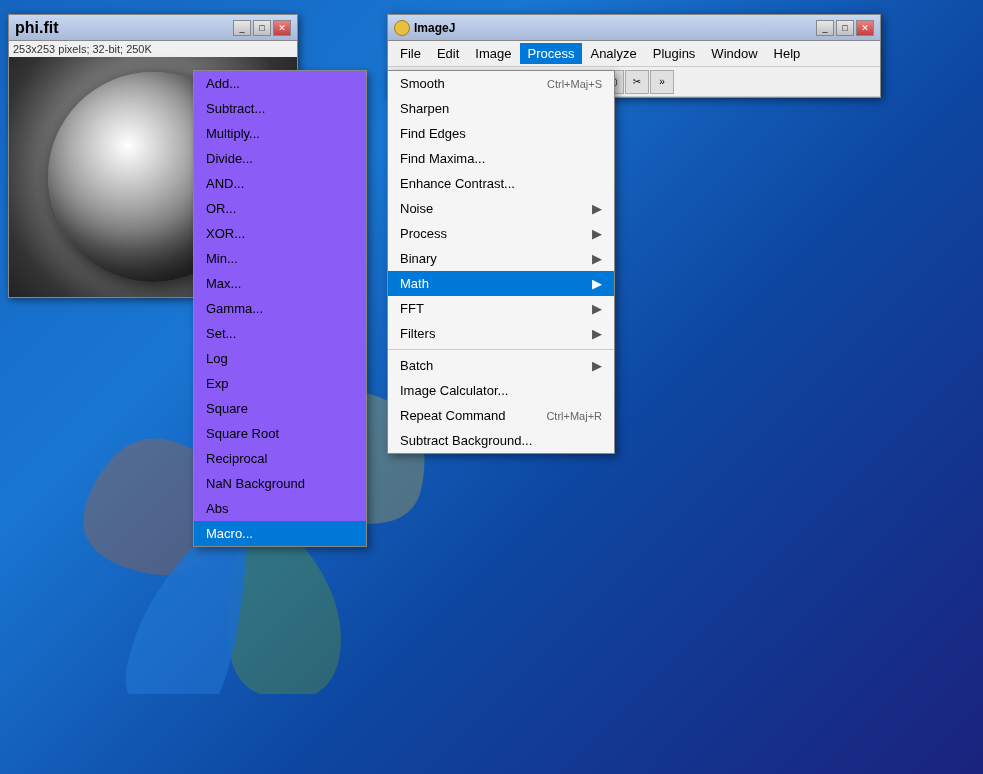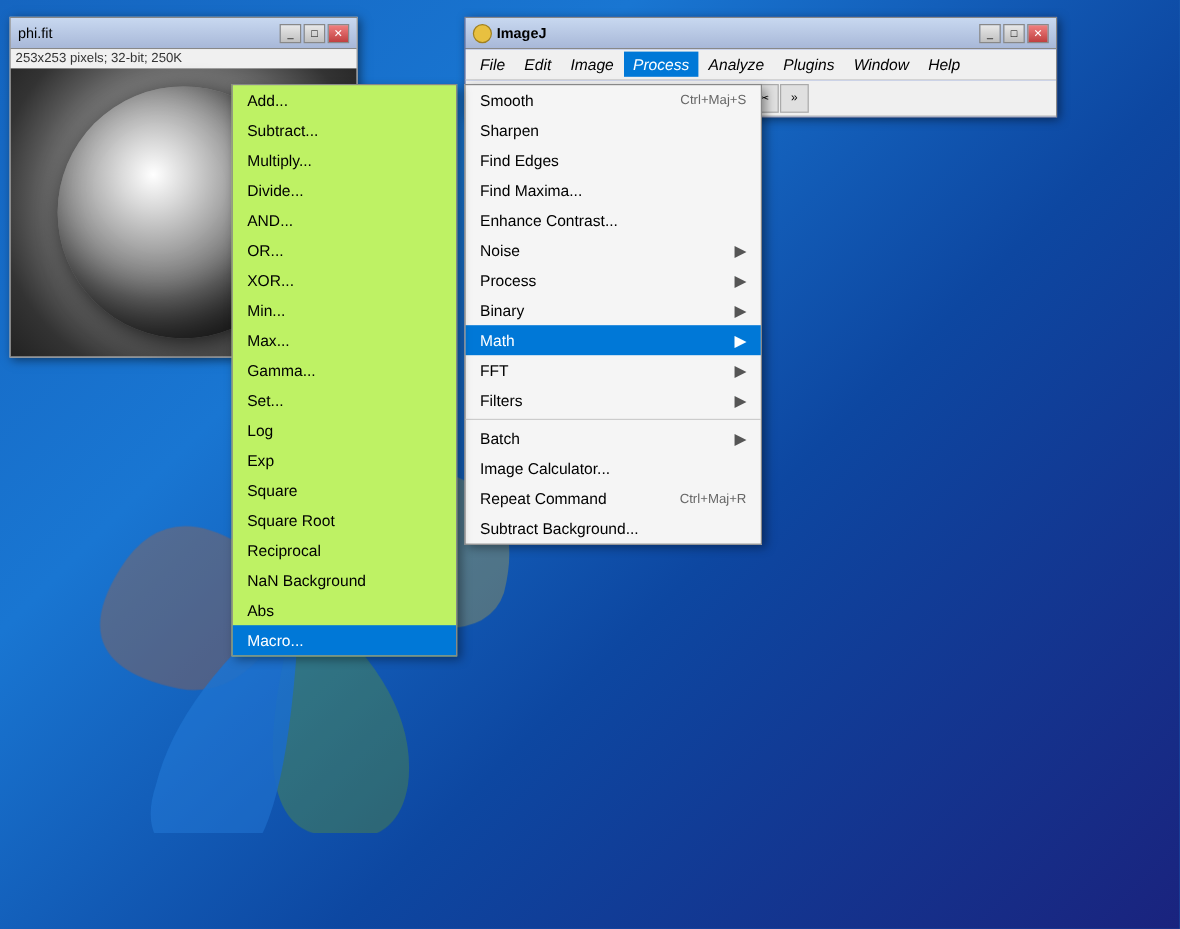--- a/index.html
+++ b/index.html
@@ -43,22 +43,22 @@
     .phi-titlebar {
       background: linear-gradient(to bottom, #c8d8f0 0%, #a8b8d8 100%);
       padding: 4px 6px;
       display: flex;
       align-items: center;
       justify-content: space-between;
       height: 26px;
       border-bottom: 1px solid #888;
     }
     .phi-title-text {
-      font-size: 12px;
-      font-weight: normal;
+      font-size: 16px;
+      font-weight: bold;
       color: #000;
     }
     .phi-controls {
       display: flex;
       gap: 2px;
     }
     .phi-btn {
       width: 18px;
       height: 16px;
       background: linear-gradient(to bottom, #e8e8e8, #c0c0c0);
@@ -135,21 +135,20 @@
       padding: 2px 4px;
       display: flex;
       gap: 0px;
       border-bottom: 1px solid #ccc;
     }
     .menu-item {
       padding: 3px 8px;
       cursor: pointer;
       font-size: 13px;
       color: #000;
-      font-style: italic;
     }
     .menu-item.active { background: #0078d7; color: white; }
     .toolbar-row {
       background: #f0f0f0;
       padding: 2px 4px;
       display: flex;
       align-items: center;
       gap: 1px;
       border-bottom: 1px solid #ccc;
       height: 30px;
@@ -164,21 +163,21 @@
       justify-content: center;
       font-size: 10px;
       cursor: pointer;
     }
 
     
     .process-menu {
       position: absolute;
       top: 70px;
       left: 387px;
-      width: 248px;
+      width: 228px;
       background: #f5f5f5;
       border: 1px solid #888;
       box-shadow: 3px 3px 8px rgba(0,0,0,0.4);
       z-index: 100;
     }
     .process-menu-item {
       padding: 5px 12px;
       cursor: pointer;
       display: flex;
       justify-content: space-between;
@@ -194,22 +193,22 @@
       height: 1px;
       background: #ccc;
       margin: 3px 0;
     }
 
     
     .math-menu {
       position: absolute;
       top: 70px;
       left: 193px;
-      width: 188px;
-      background: #bef264;
+      width: 174px;
+      background: #8b5cf6;
       border: 1px solid #888;
       box-shadow: 3px 3px 8px rgba(0,0,0,0.4);
       z-index: 101;
     }
     .math-menu-item {
       padding: 5px 12px;
       cursor: pointer;
       font-size: 13px;
       color: #000;
     }

